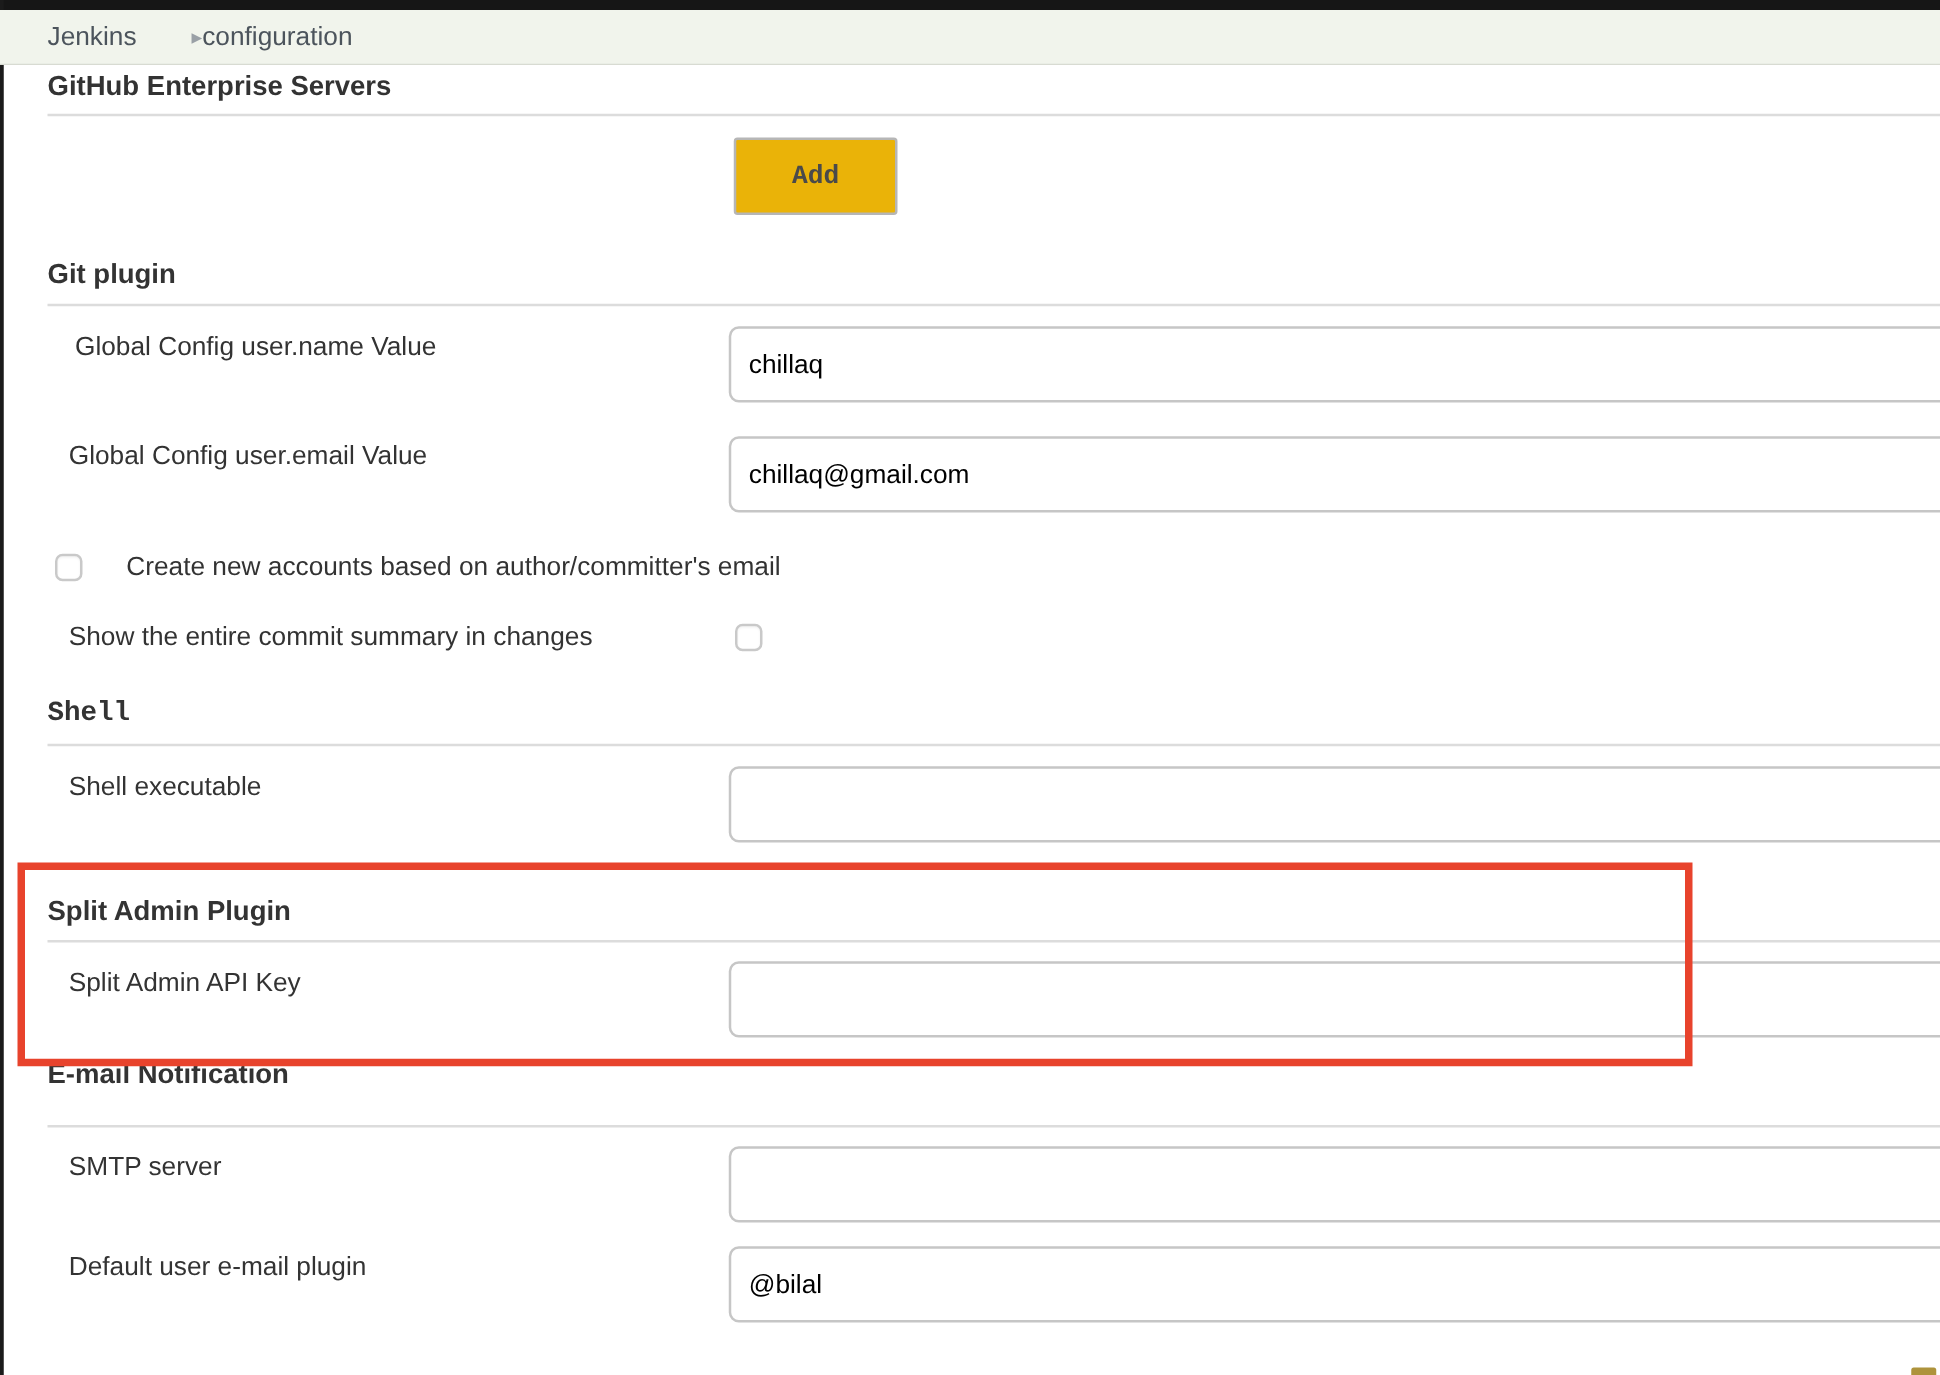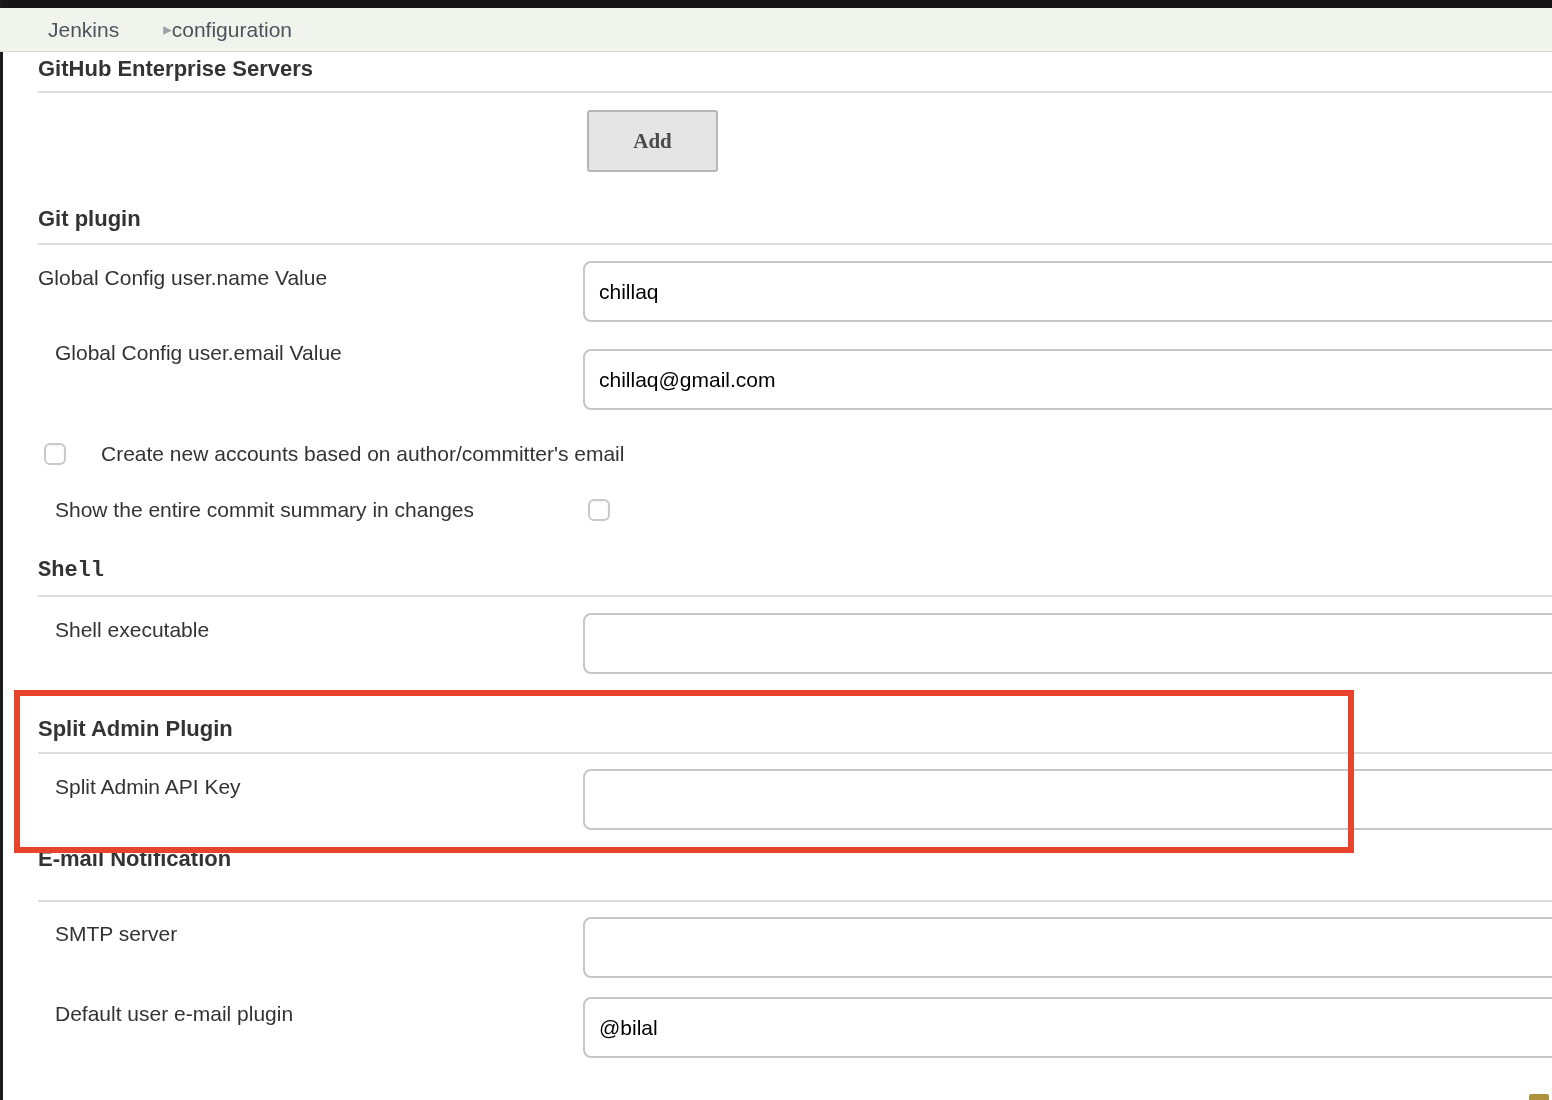--- a/index.html
+++ b/index.html
@@ -24,24 +24,24 @@
   
   .field-label { font-size:21px; color:#333333; white-space:nowrap; }
 
   
   .text-input { position:absolute; left:583px; width:989px; height:61px;
                 border:2px solid #c6c6c6; border-radius:8px; background:#ffffff;
                 font-size:21px; color:#000000; padding:0 14px;
                 font-family:"Liberation Sans", sans-serif; outline:none; }
 
   
-  .add-btn { left:587px; top:110px; width:131px; height:62px; background:#e5e5e5;
+  .add-btn { left:587px; top:110px; width:131px; height:62px; background:#eab308;
              border:2px solid #b6b6b6; border-radius:3px; font-size:21px; font-weight:bold;
              color:#4a4a4a; display:flex; align-items:center; justify-content:center;
-             cursor:default; position:absolute; font-family:Liberation Serif, serif; }
+             cursor:default; position:absolute; font-family:Liberation Mono, monospace; }
 
   
   .checkbox { position:absolute; width:22px; height:22px; background:#ffffff;
               border:2px solid #c9c9c9; border-radius:6px;
               box-shadow: inset 0 1px 2px rgba(0,0,0,0.06); }
 
   
   .annotation-box { left:14px; top:690px; width:1340px; height:163px;
                     border:6px solid #e8432c; background:transparent;
                     z-index:10; pointer-events:none; position:absolute; }
@@ -50,36 +50,36 @@
   .gold-fragment { left:1529px; top:1094px; width:20px; height:8px;
                    background:#ae933c; border-radius:2px 2px 0 0; }
 </style>
 </head>
 <body>
 
 <div class="abs top-bar"></div>
 <div class="abs left-edge"></div>
 
 <div class="abs breadcrumb-bar">
-  <span class="crumb" style="margin-left:48px;">Jenkins</span>
+  <span class="crumb" style="margin-left:38px;">Jenkins</span>
   <span class="crumb-sep" style="margin-left:44px;">▸</span>
   <span class="crumb" style="">configuration</span>
 </div>
 
 <div class="abs heading" style="top:56px;">GitHub Enterprise Servers</div>
 <div class="hr" style="top:91px;"></div>
 <button class="add-btn">Add</button>
 
 <div class="abs heading" style="top:206px;">Git plugin</div>
 <div class="hr" style="top:243px;"></div>
 
-<div class="abs field-label" style="left:38px; top:266px;">Global Config user.name Value</div>
+<div class="abs field-label" style="left:60px; top:266px;">Global Config user.name Value</div>
 <input class="text-input" style="top: 261px;" type="text" value="chillaq">
 
-<div class="abs field-label" style="left:55px; top:341px;">Global Config user.email Value</div>
+<div class="abs field-label" style="left:55px; top:353px;">Global Config user.email Value</div>
 <input class="text-input" style="top: 349px;" type="text" value="chillaq@gmail.com">
 
 <div class="checkbox" style="left:44px; top:443px;"></div>
 <div class="abs field-label" style="left:101px; top:442px;">Create new accounts based on author/committer's email</div>
 
 <div class="abs field-label" style="left:55px; top:498px;">Show the entire commit summary in changes</div>
 <div class="checkbox" style="left:588px; top:499px;"></div>
 
 <div class="abs heading" style="top:558px;font-family:Liberation Mono, monospace;">Shell</div>
 <div class="hr" style="top:595px;"></div>

